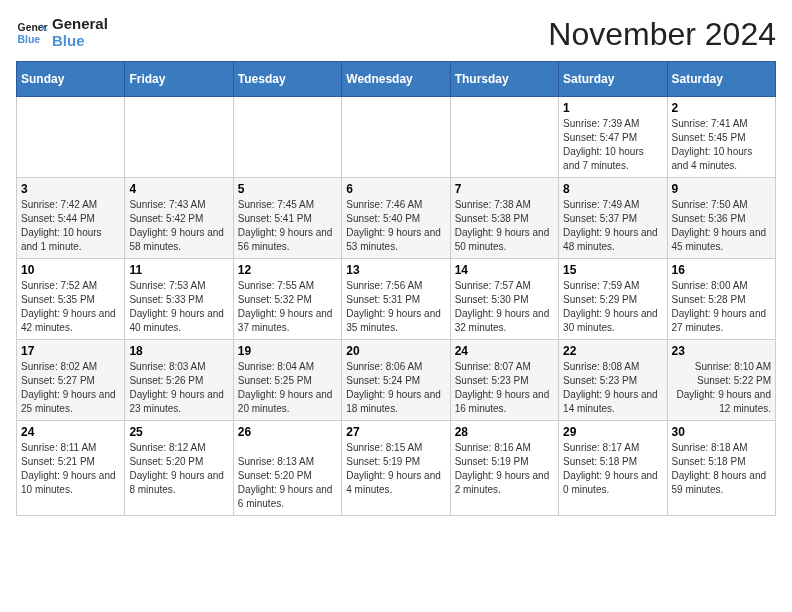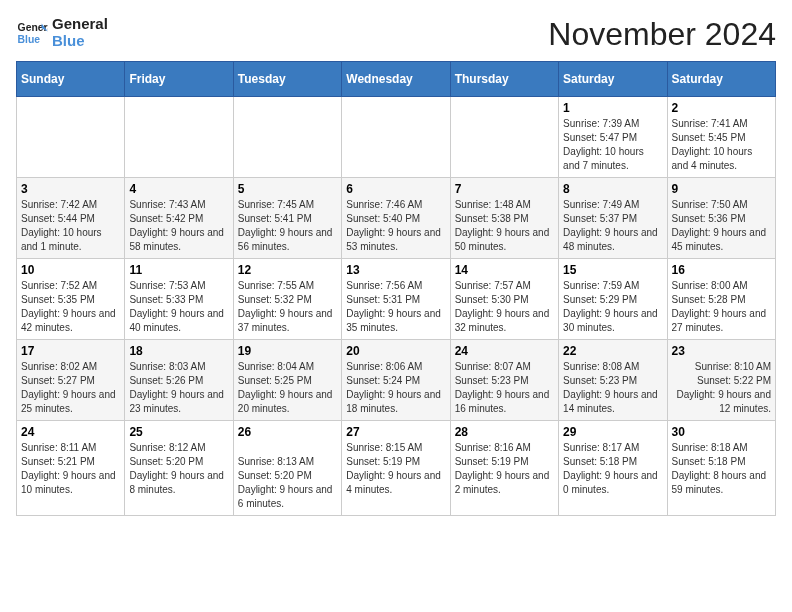--- a/index.html
+++ b/index.html
@@ -145,21 +145,21 @@
 Daylight: 9 hours and 56 minutes.</div>
         </td>
         <td>
           <span class="day-num">6</span>
           <div class="day-info" style="white-space: pre-line;">Sunrise: 7:46 AM
 Sunset: 5:40 PM
 Daylight: 9 hours and 53 minutes.</div>
         </td>
         <td>
           <span class="day-num">7</span>
-          <div class="day-info" style="white-space: pre-line;">Sunrise: 1:48 AM
+          <div class="day-info" style="white-space: pre-line;">Sunrise: 7:38 AM
 Sunset: 5:38 PM
 Daylight: 9 hours and 50 minutes.</div>
         </td>
         <td>
           <span class="day-num">8</span>
           <div class="day-info" style="white-space: pre-line;">Sunrise: 7:49 AM
 Sunset: 5:37 PM
 Daylight: 9 hours and 48 minutes.</div>
         </td>
         <td>

